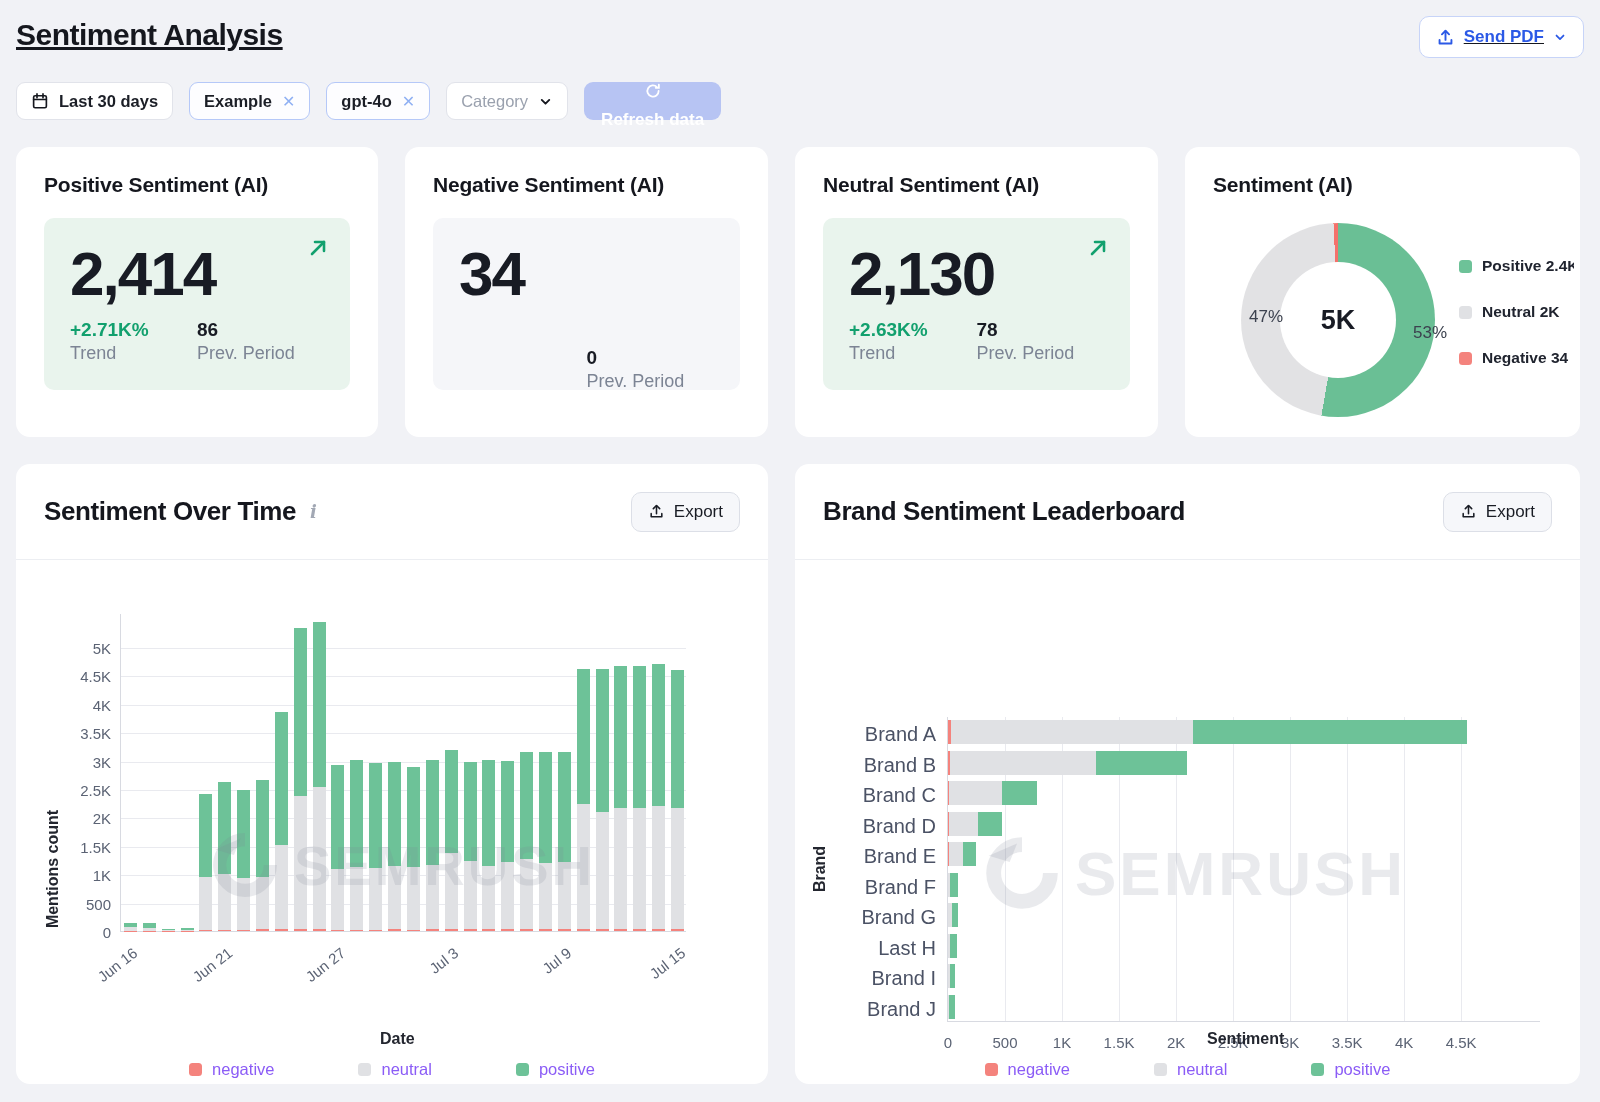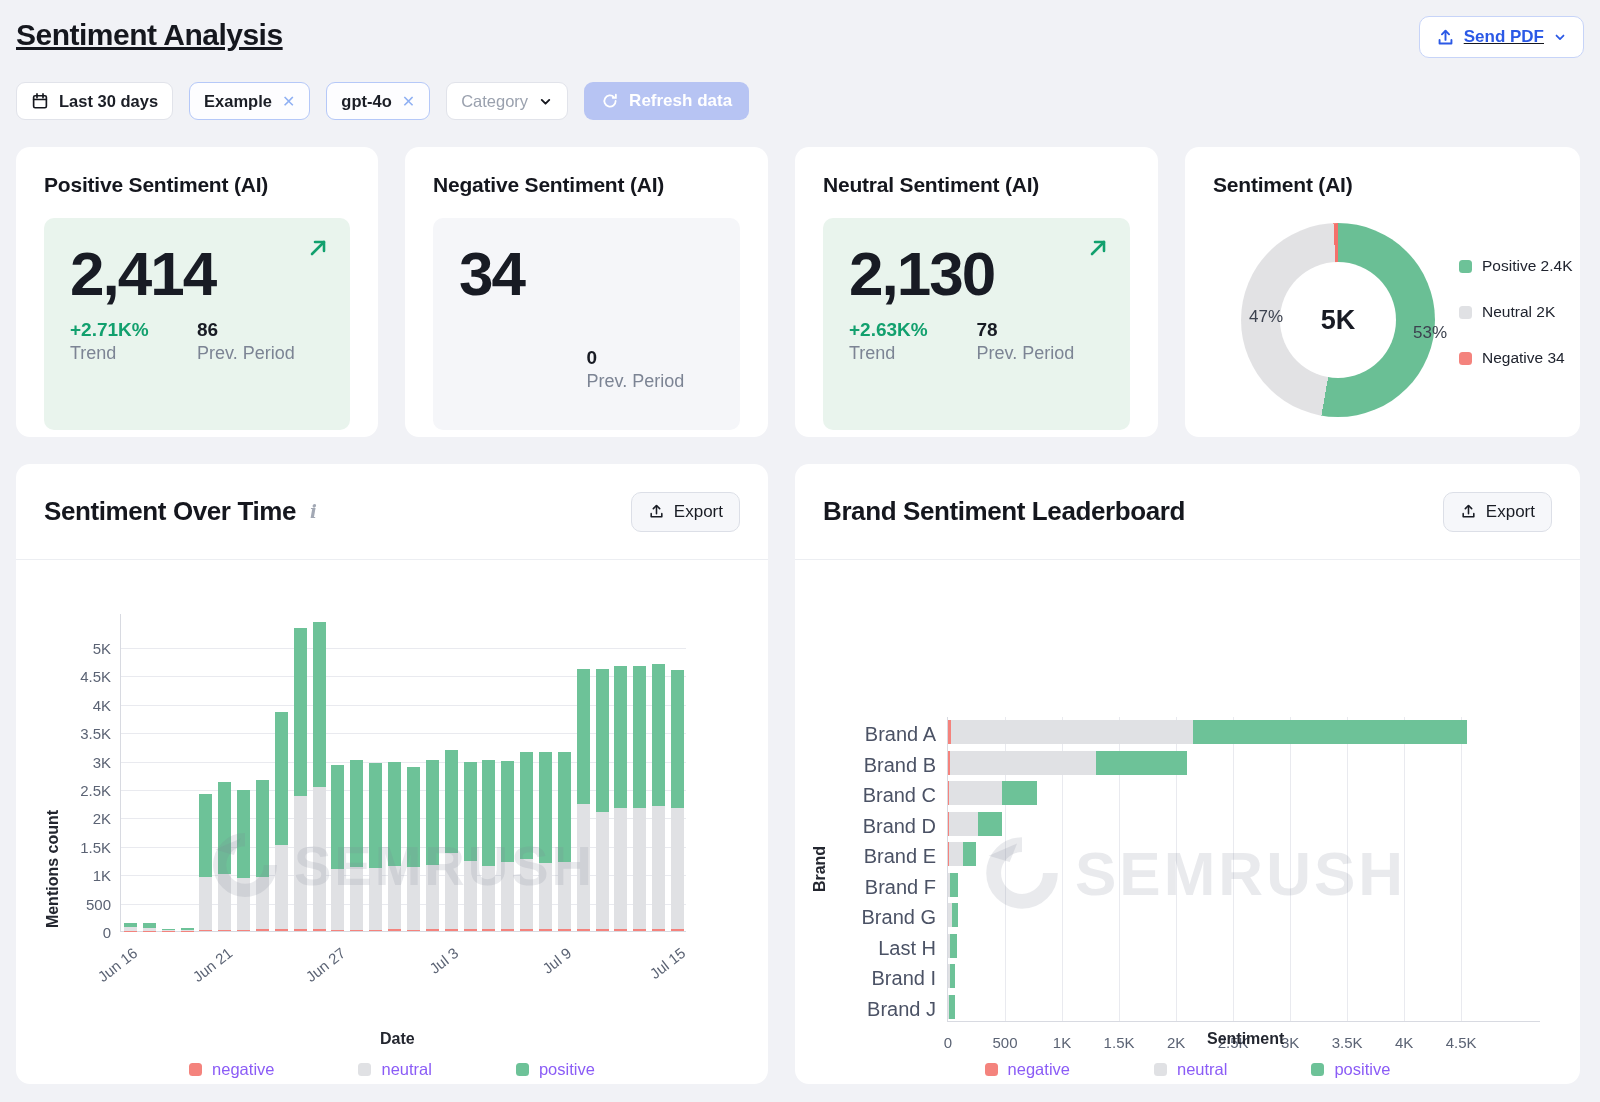--- a/index.html
+++ b/index.html
@@ -23,50 +23,50 @@
     display:flex; align-items:center; gap:10px; height:38px;
     background:#fff; border:1px solid #e1e3ea; border-radius:9px;
     padding:0 14px; font-size:16.5px; font-weight:700; color:#1b1e26; cursor:pointer;
   }
   .chip.blue { border-color:#b5c8f8; background:#fdfdff; }
   .chip .x { color:#8fb0f3; font-size:16px; font-weight:700; cursor:pointer; }
   .chip.ghost { font-weight:400; color:#9aa1ae; }
   .refresh-btn {
     display:flex; align-items:center; gap:10px; height:38px;
     background:#b7c4f3; color:#fff; border:none; border-radius:9px;
-    font-size:17px; font-weight:700; padding:0 17px; cursor:pointer;
+    font-size:17px; font-weight:700; padding:0 17px; cursor:pointer;flex-direction:column;
   }
   .cards-row {
     display:grid; grid-template-columns:362px 363px 363px 395px; column-gap:27px;
     margin-top:27px;
   }
   .card { background:#fff; border-radius:14px; }
   .kpi-card { height:290px; padding:26px 28px; }
   .kpi-title { font-size:21px; font-weight:800; letter-spacing:-0.2px; }
-  .kpi-box { margin-top:21px; border-radius:10px; padding:20px 26px 22px 26px; height:212px; position:relative; }
+  .kpi-box { margin-top:21px; border-radius:10px; padding:20px 26px 22px 26px; height:172px; position:relative; }
   .kpi-box.green { background:#e9f4ed; }
   .kpi-box.gray { background:#f5f6f9; }
   .kpi-value { font-size:62px; font-weight:800; letter-spacing:-2px; color:#181b24; line-height:1.15; }
   .kpi-sub { display:flex; margin-top:10px; }
   .kpi-col { width:50%; }
   .kpi-sub .num { font-size:19px; font-weight:800; color:#181b24; }
   .kpi-sub .num.trend { color:#12a06e; }
   .kpi-sub .lbl { font-size:18px; color:#7c8494; margin-top:2px; }
   .kpi-arrow { position:absolute; top:20px; right:22px; }
 
   
   .donut-card { height:290px; padding:26px 28px; position:relative; overflow:hidden; }
   .donut-ring { position:absolute; left:56px; top:76px; width:194px; height:194px; border-radius:50%; }
   .donut-hole { position:absolute; left:95px; top:115px; width:116px; height:116px; border-radius:50%; background:#fff;
     display:flex; align-items:center; justify-content:center; font-size:27px; font-weight:800; color:#181b24; }
   .donut-pct { position:absolute; font-size:17px; color:#3c424f; }
   .donut-legend { position:absolute; left:274px; top:110px; display:flex; flex-direction:column; gap:28px; }
   .dleg-item { display:flex; align-items:center; gap:10px; cursor:pointer; }
   .dleg-sw { width:13px; height:13px; border-radius:3.5px; flex:0 0 auto; }
-  .dleg-txt { font-size:15.5px; color:#20242f; white-space:nowrap; overflow:hidden; width:92px; }
+  .dleg-txt { font-size:15.5px; color:#20242f; white-space:nowrap; overflow:hidden; width:92px;font-weight:bold; }
 
   .charts-row { display:grid; grid-template-columns:752px 785px; column-gap:27px; margin-top:27px; }
   .chart-card { height:620px; position:relative; overflow:hidden; }
   .chart-head {
     height:96px; display:flex; align-items:center; justify-content:space-between;
     padding:0 28px; border-bottom:1px solid #eceef2;
   }
   .chart-title { font-size:26px; font-weight:800; letter-spacing:-0.4px; display:flex; align-items:center; gap:14px; }
   .info-i { color:#a2a8b4; font-size:18px; font-weight:700; font-family:"DejaVu Serif",serif; font-style:italic; }
   .export-btn {

